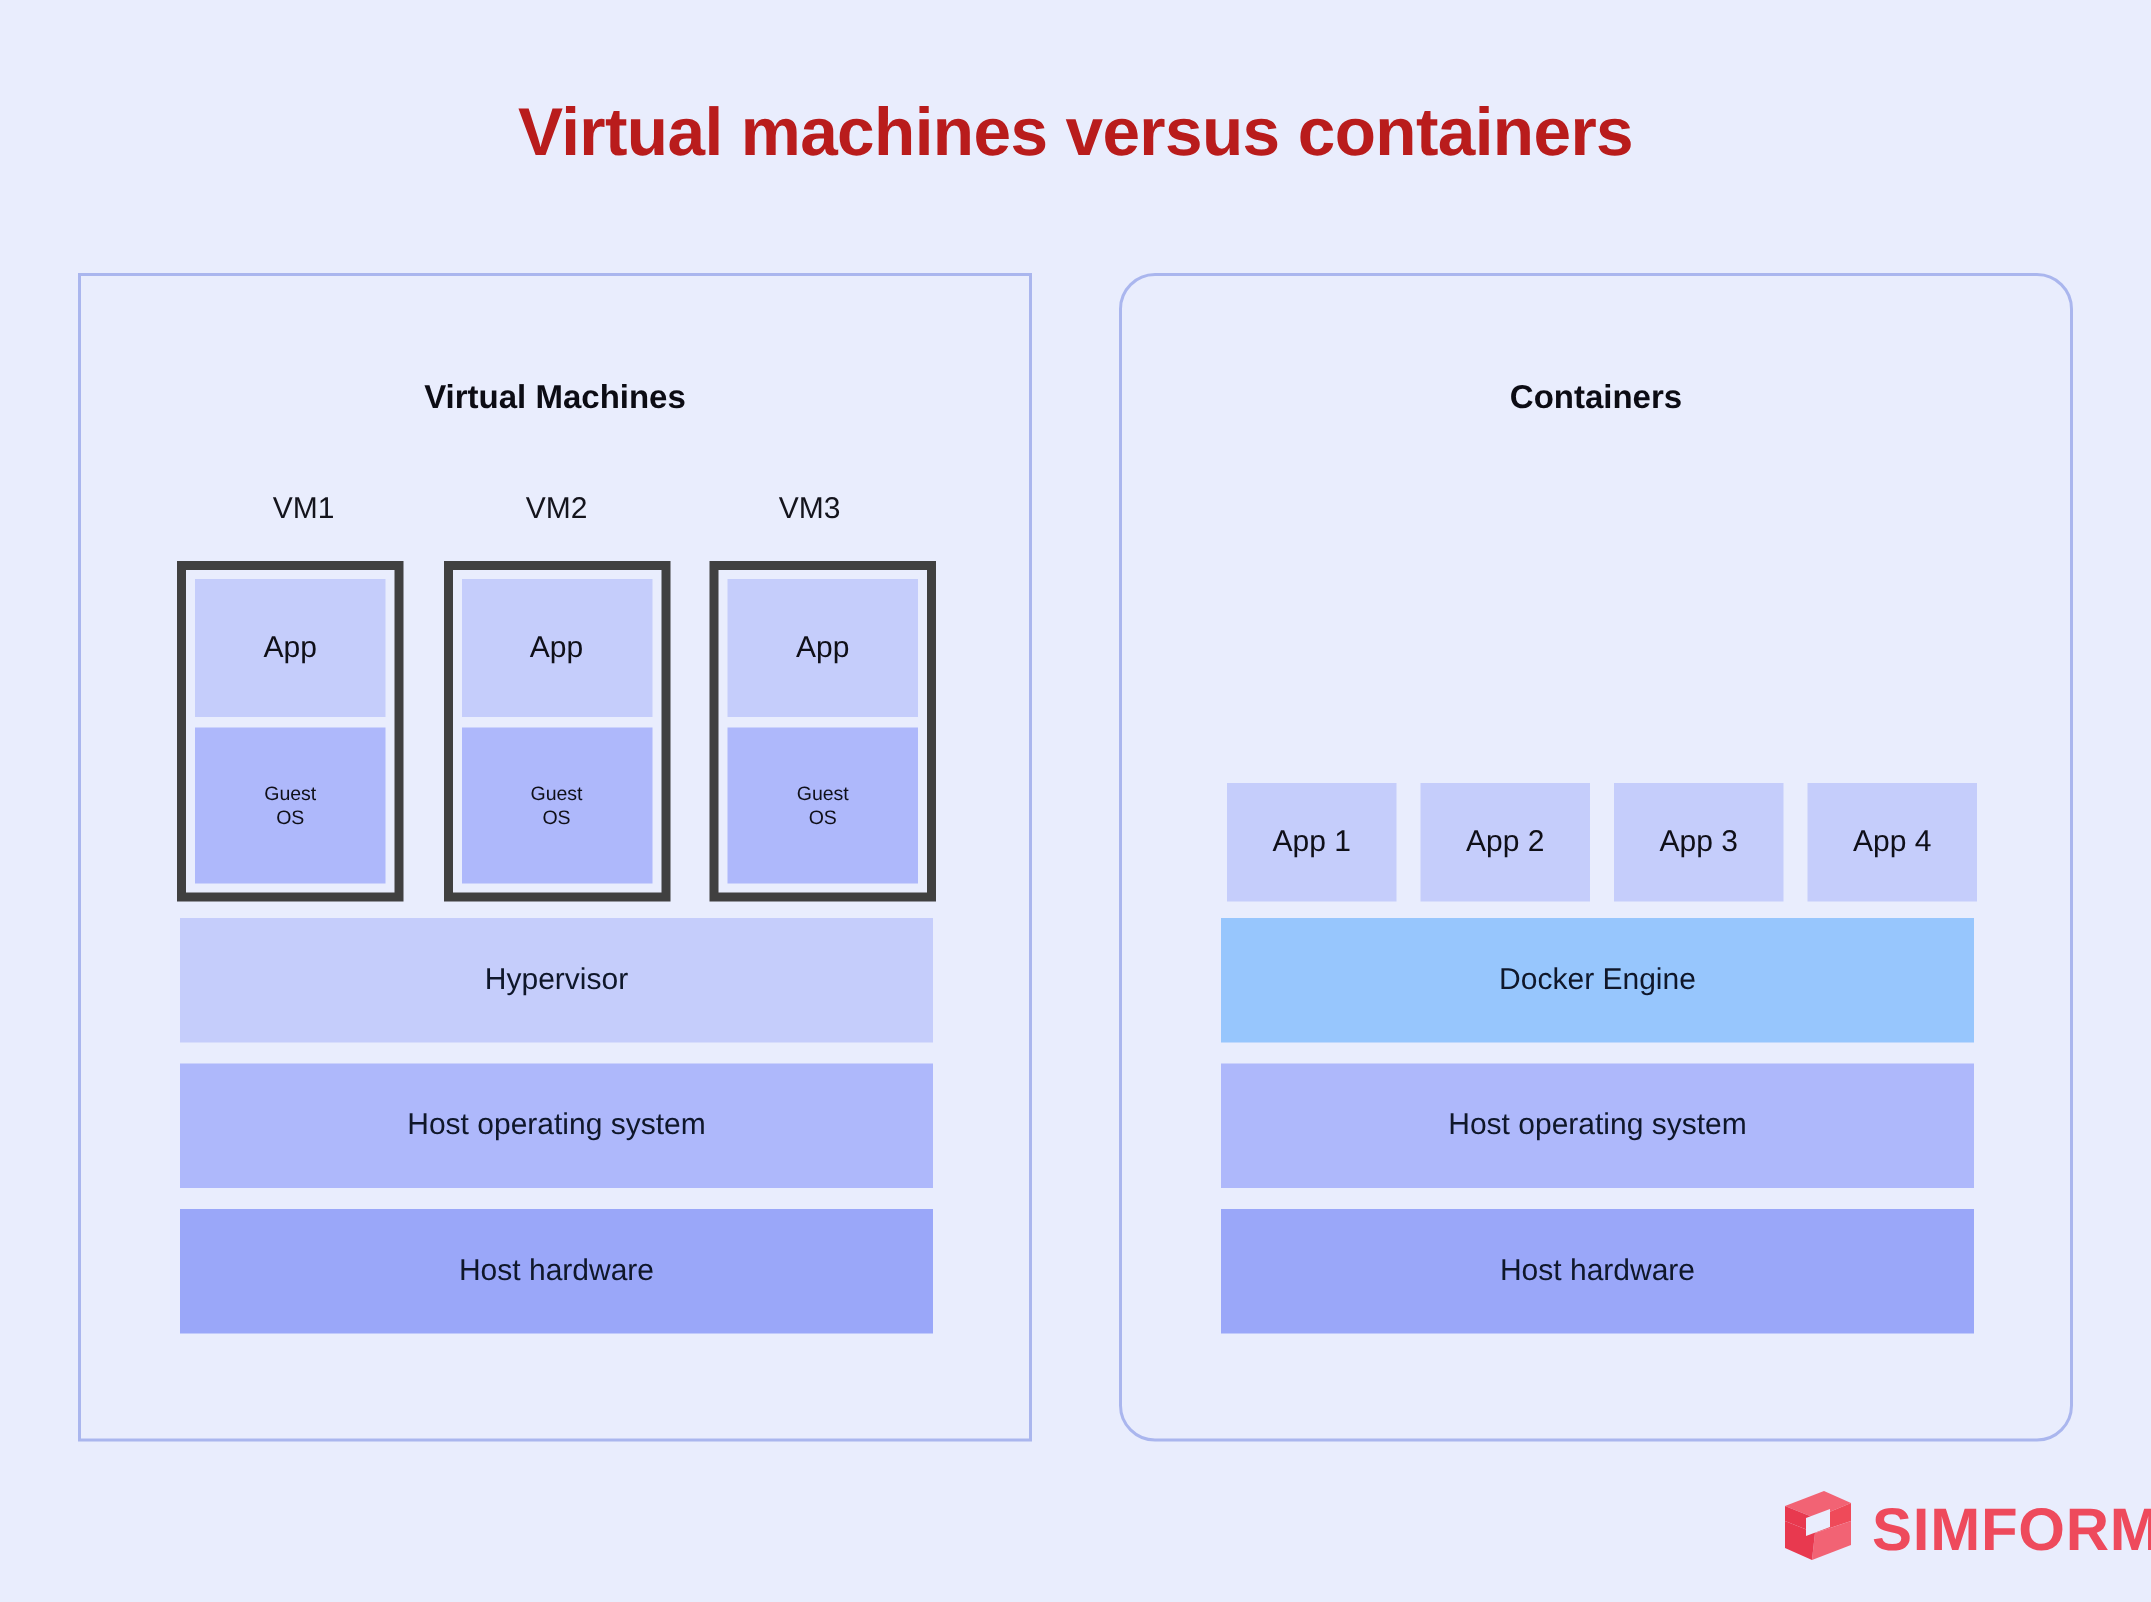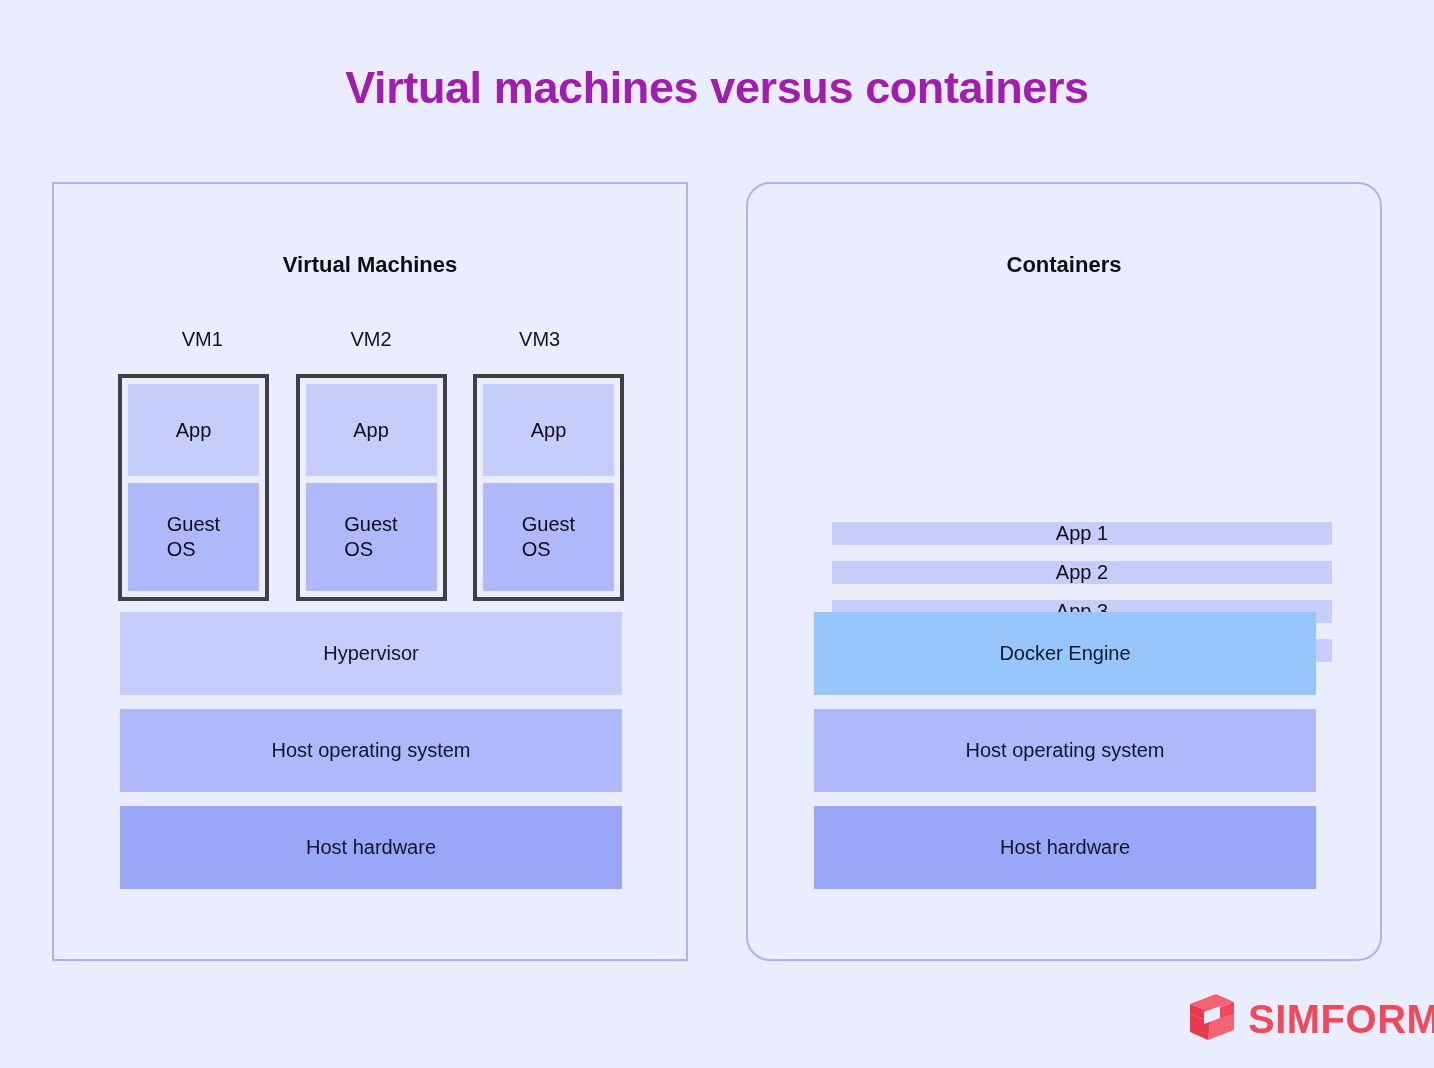--- a/index.html
+++ b/index.html
@@ -18,21 +18,21 @@
 
   
   #page-title {
     position: absolute;
     top: 62px;
     left: 0;
     width: 1434px;
     text-align: center;
     font-size: 45px;
     font-weight: bold;
-    color: #a21caf;
+    color: #b91c1c;
     letter-spacing: -0.4px;
   }
 
   
   .panel {
     position: absolute;
     top: 182px;
     width: 636px;
     height: 779px;
     border: 2px solid #aab6ee;
@@ -73,21 +73,21 @@
     position: absolute;
     top: 190px;
     left: 64px;
     width: 506px;
     display: flex;
     justify-content: space-between;
   }
   .vm-box {
     width: 151px;
     height: 227px;
-    border: 4px solid #404040;
+    border: 6px solid #404040;
     box-sizing: border-box;
     padding: 6px;
     display: flex;
     flex-direction: column;
     gap: 7px;
   }
   .vm-app {
     height: 92px;
     background: #c5cdfb;
     display: flex;
@@ -95,35 +95,35 @@
     justify-content: center;
     font-size: 20px;
     color: #0f0f18;
   }
   .vm-guest {
     flex: 1;
     background: #aeb8fb;
     display: flex;
     align-items: center;
     justify-content: center;
-    font-size: 20px;
+    text-align: center;
+    font-size: 13px;
     line-height: 1.25;
     color: #0f0f18;
     white-space: pre-line;
   }
 
   
   .ct-apps {
     position: absolute;
     top: 338px;
-    left: 84px;
+    left: 70px;
     width: 500px;
     display: flex;
     gap: 16px;
-    flex-direction: column;
   }
   .ct-app {
     flex: 1;
     height: 79px;
     background: #c5cdfb;
     display: flex;
     align-items: center;
     justify-content: center;
     font-size: 20px;
     color: #0f0f18;

